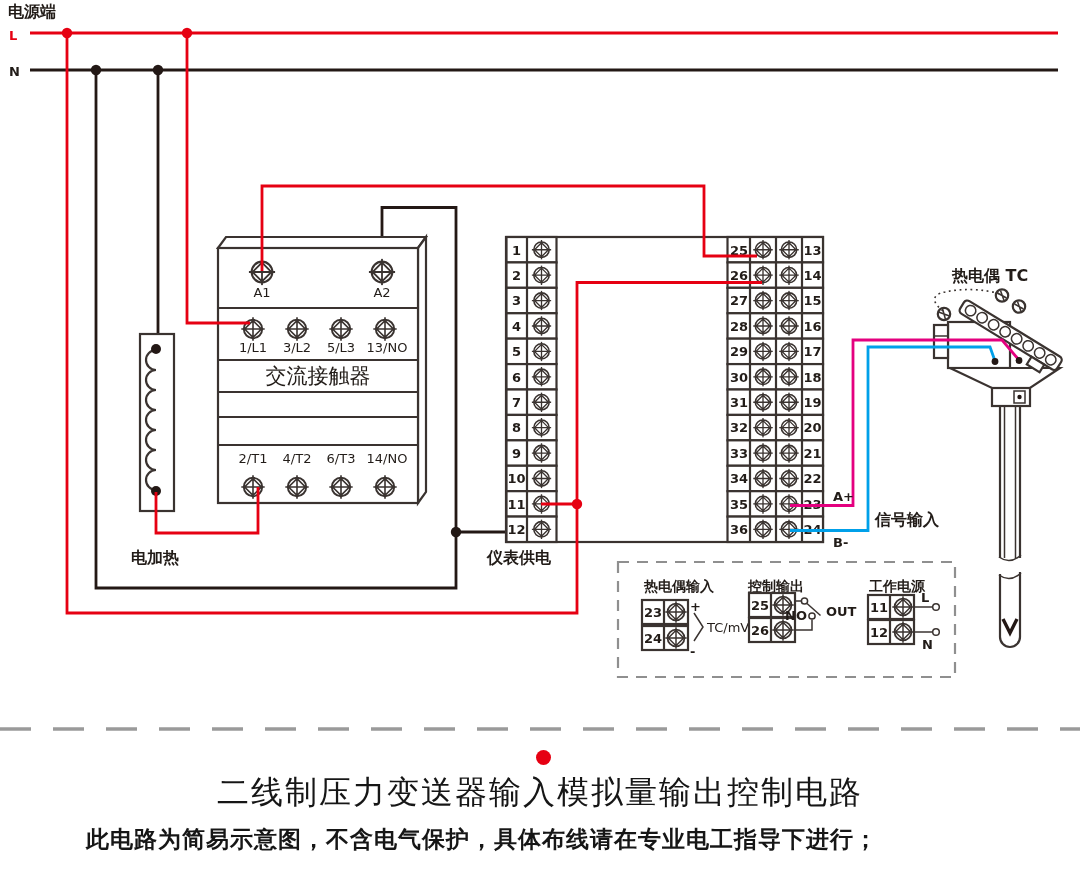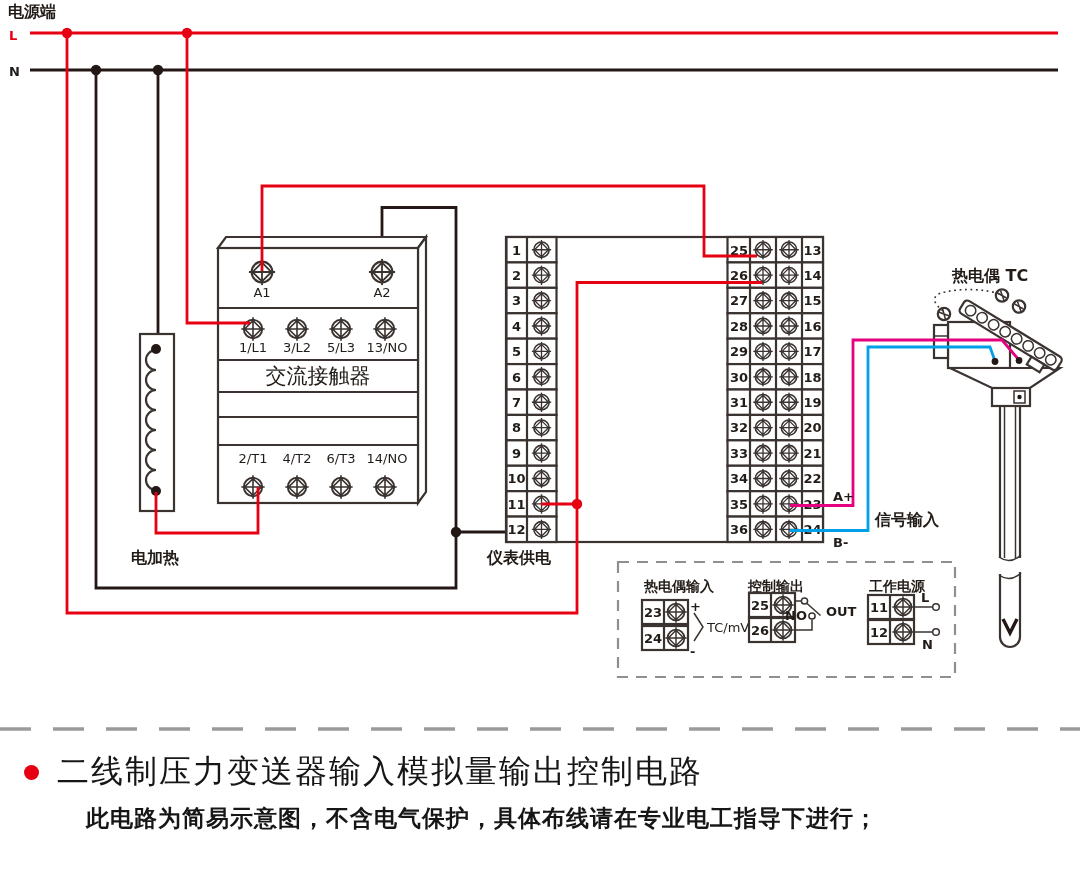--- a/index.html
+++ b/index.html
@@ -20,21 +20,21 @@
   .lbl{font-size:16px;font-weight:bold;}
   .lbl15{font-size:14px;font-weight:bold;}
   .sm{font-size:13px;}
   .smb{font-size:13px;font-weight:bold;}
   .tnum{font-size:13px;font-weight:bold;}
   .big{font-size:21px;}
   .red{fill:#e60012;}
   .mid{text-anchor:middle;}
   
   .caption{position:absolute;left:0;top:744px;width:1080px;color:#161616;}
-  .cap-row{display:flex;align-items:center;}
+  .cap-row{display:flex;align-items:center;flex-direction:column;}
   .bullet{width:15px;height:15px;border-radius:50%;background:#e60012;margin:6px 18px 0 24px;flex:0 0 auto;}
   .cap-title{font-size:32px;font-weight:normal;letter-spacing:2px;margin:6px 0 0 0;}
   .cap-note{font-size:23px;font-weight:bold;letter-spacing:1px;margin:9px 0 0 86px;font-family:Liberation Mono, monospace;}
 </style>
 </head>
 <body>
 
 <svg id="diagram" width="1080" height="742" viewBox="0 0 1080 742">
   <defs>
     <symbol id="screw" viewBox="-12 -12 24 24">

